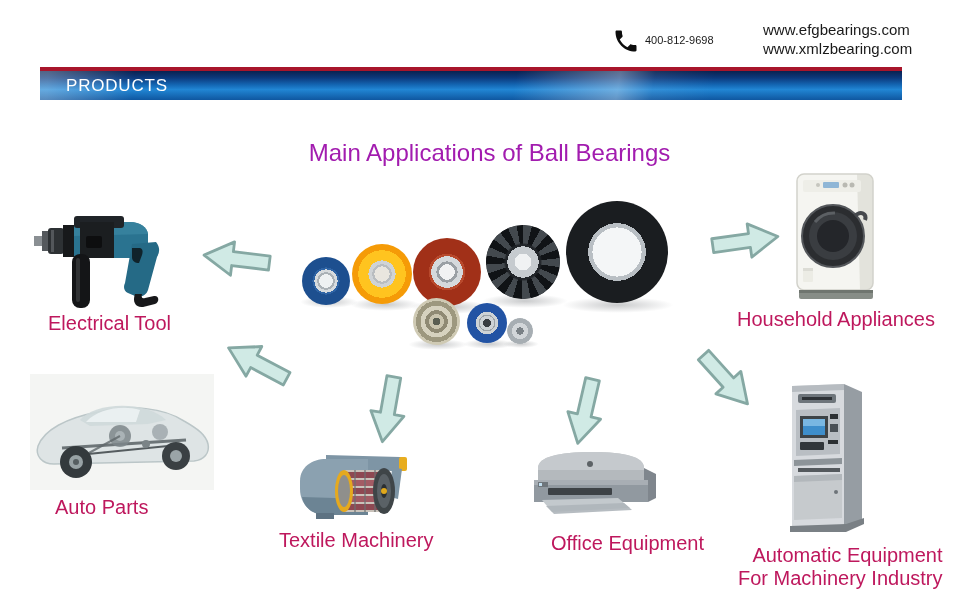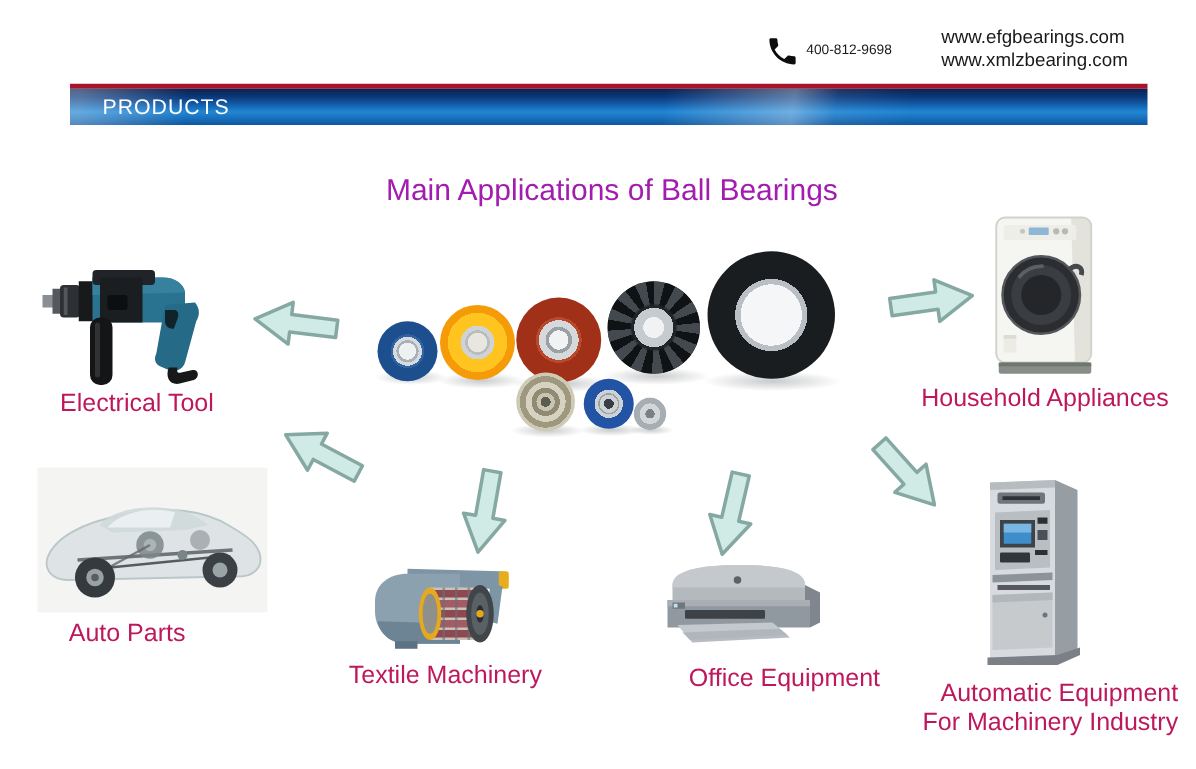--- a/index.html
+++ b/index.html
@@ -4,23 +4,23 @@
 <style>
   html,body{margin:0;padding:0;background:#ffffff;}
   #stage{
     position:relative;width:957px;height:615px;background:#fff;overflow:hidden;
     font-family:"Liberation Sans", sans-serif;color:#111;
   }
   
   .hdr-phone-icon{position:absolute;left:612px;top:27px;width:28px;height:28px;}
   .hdr-phone-number{position:absolute;left:645px;top:34px;font-size:11px;color:#1a1a1a;}
   .hdr-sites{position:absolute;left:753px;top:20px;font-size:15px;line-height:19px;color:#1a1a1a;}
-  .hdr-sites div{white-space:nowrap;}
-  
-  .banner{position:absolute;left:56px;top:67px;width:862px;height:33px;}
+  .hdr-sites div{white-space:nowrap;margin-left:10px;}
+  
+  .banner{position:absolute;left:40px;top:67px;width:862px;height:33px;}
   .banner .redline{position:absolute;left:0;top:0;width:100%;height:4px;background:#a8152b;}
   .banner .blue{
     position:absolute;left:0;top:4px;width:100%;height:29px;
     background:
       linear-gradient(100deg, rgba(255,255,255,0) 55%, rgba(255,255,255,.35) 67%, rgba(255,255,255,.08) 71%, rgba(255,255,255,0) 78%),
       linear-gradient(96deg, rgba(255,255,255,.30) 1%, rgba(255,255,255,0) 11%),
       linear-gradient(180deg, #0a2150 0%, #0c3a7d 24%, #1467b4 48%, #2186d4 64%, #0f57a0 100%);
   }
   .banner .label{
     position:absolute;left:26px;top:9px;color:#ffffff;font-size:17px;letter-spacing:.8px;

